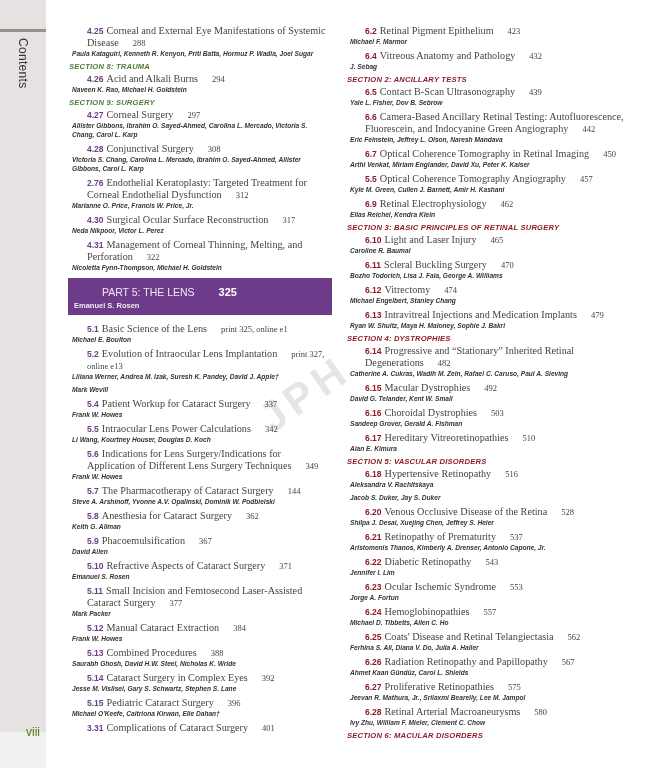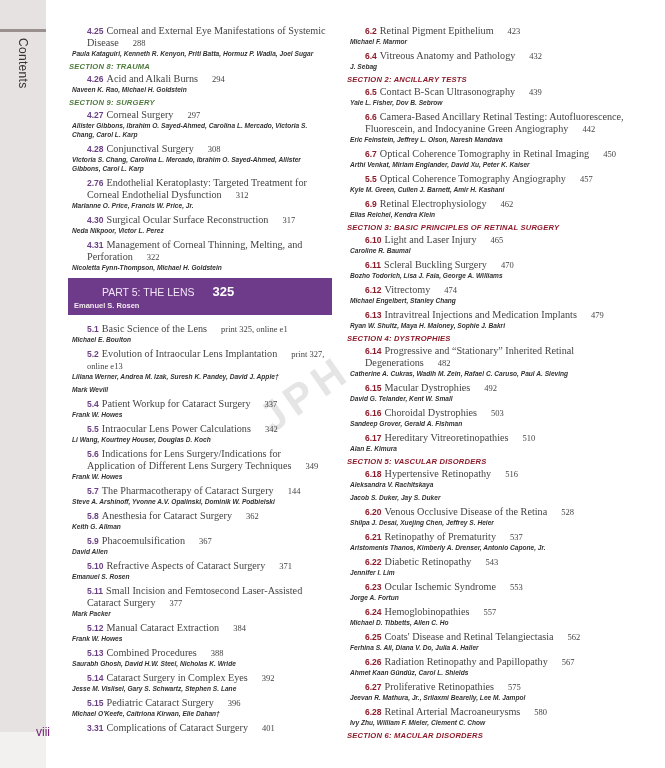--- a/index.html
+++ b/index.html
@@ -3,39 +3,39 @@
 <meta charset="utf-8">
 <style>
   html, body { margin:0; padding:0; }
   body { width:665px; height:768px; background:#ffffff; position:relative; overflow:hidden;
          font-family:"Liberation Serif", serif; color:#3a3a3a; }
   .sidebar { position:absolute; left:0; top:0; width:46px; height:768px; background:#e6e2e1; }
   .sidebar .rule { position:absolute; left:0; top:29px; width:46px; height:3px; background:#9a918e; }
   .sidebar .bottom { position:absolute; left:0; top:732px; width:46px; height:36px; background:#f3f1f0; }
   .tab-label { position:absolute; left:23px; top:38px; transform-origin:0 0; transform:rotate(90deg) translateY(-50%);
                font-family:"Liberation Sans", sans-serif; font-size:12px; color:#333; letter-spacing:0.3px; white-space:nowrap; }
-  .page-num { position:absolute; left:26px; top:725px; font-family:"Liberation Sans", sans-serif; font-size:12px; color:#701a75;margin-left:10px; }
+  .page-num { position:absolute; left:26px; top:725px; font-family:"Liberation Sans", sans-serif; font-size:12px; color:#4d7c0f; }
   .footnote { position:absolute; left:70px; top:774px; font-size:7px; color:#555; }
   .col { position:absolute; top:25px; }
   .col.left { left:72px; width:258px; }
   .col.right { left:350px; width:300px; }
   .entry { margin-bottom:4px; }
   .title { font-size:10.2px; line-height:11px; color:#444;margin-left:15px; }
   .num { font-family:"Liberation Sans", sans-serif; font-weight:bold; font-size:8.5px; margin-right:3px; }
   .left .num { color:#6b3f83; }
   .right .num { color:#8e1b2a; }
   .pg { font-size:8.5px; margin-left:14px; color:#444; }
   .authors { font-family:"Liberation Sans", sans-serif; font-style:italic; font-weight:bold; font-size:6.6px; line-height:9px; color:#333; }
   .section { font-family:"Liberation Sans", sans-serif; font-weight:bold; font-size:7.6px; letter-spacing:0.2px; margin:3px 0 1px -3px; line-height:10px;font-style:italic; }
   .left .section { color:#4d7a3a; }
   .right .section { color:#8e1b2a; }
   .part { margin:6px 0 8px -4px; padding:4px 6px 5px 6px; color:#fff; }
   .part.lens { background:#6e3a8a; width:252px; }
   .part .ptitle { font-family:"Liberation Sans", sans-serif; font-size:10.5px; color:#f4e6f8;margin-left:28px; }
-  .part .ppg { font-family:"Liberation Sans", sans-serif; font-size:13px; font-weight:bold; margin-left:18px; color:#fff; }
+  .part .ppg { font-family:"Liberation Sans", sans-serif; font-size:11px; font-weight:bold; margin-left:24px; color:#fff; }
   .part .peditor { font-family:"Liberation Sans", sans-serif; font-weight:bold; font-size:7.5px; color:#f2e9ee; margin-top:1px; }
   .watermark { position:absolute; left:255px; top:370px; font-family:"Liberation Sans", sans-serif; font-size:42px; font-weight:bold;
                color:rgba(180,180,180,0.35); transform:rotate(-35deg); letter-spacing:6px; pointer-events:none; }
 </style>
 </head>
 <body>
 
 <div class="sidebar">
   <div class="rule"></div>
   <div class="bottom"></div>

